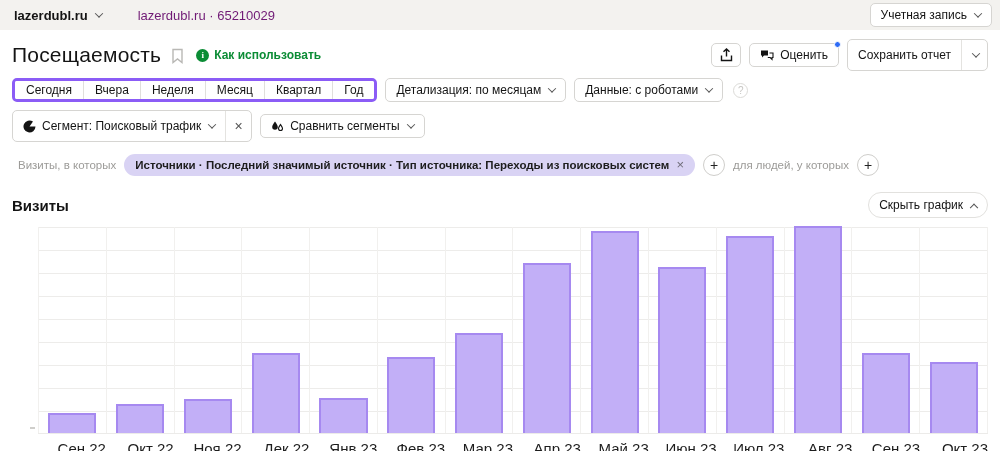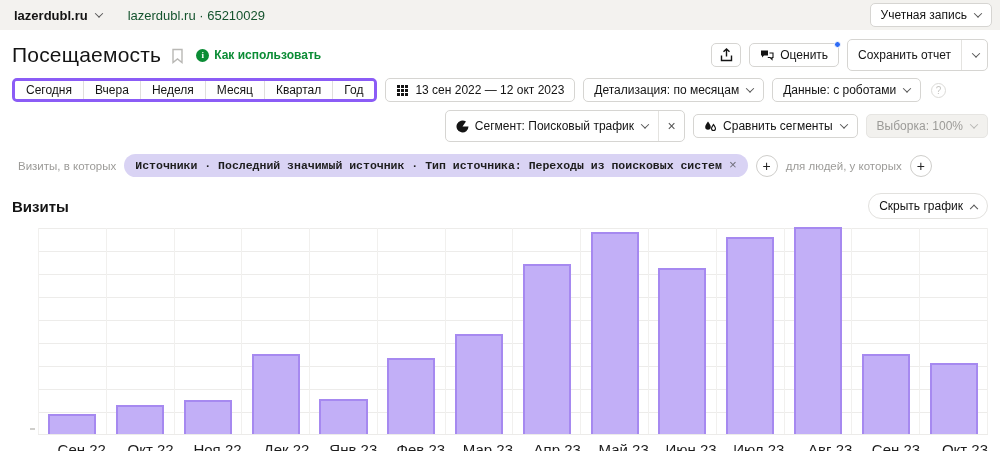--- a/index.html
+++ b/index.html
@@ -1,21 +1,21 @@
 <!DOCTYPE html>
 <html><head>
 <meta charset="utf-8">
 <style>
   * { margin:0; padding:0; box-sizing:border-box; }
   html,body { width:1000px; height:451px; background:#fff; font-family:"Liberation Sans", sans-serif; color:#141414; overflow:hidden; }
 
   
   .topbar { height:30px; background:#f3f2ef; display:flex; align-items:center; padding:0 8px 0 14px; }
   .site-switcher { display:flex; align-items:center; gap:6px; font-size:13px; font-weight:700; cursor:pointer; }
-  .counter-info { margin-left:26px; font-size:13px; color:#14532d; }
+  .counter-info { margin-left:36px; font-size:13px; color:#701a75; }
   .topbar-right { margin-left:auto; }
   .btn { display:inline-flex; align-items:center; gap:6px; background:#fff; border:1px solid #d6d5d2; border-radius:5px; font-size:12px; color:#141414; padding:0 10px; height:24px; cursor:pointer; white-space:nowrap; }
 
   
   .cv { display:inline-block; width:6px; height:6px; border-right:1.4px solid #555; border-bottom:1.4px solid #555; transform:rotate(45deg) translate(-1px,-1px); margin-left:2px; }
   .cv.up { transform:rotate(225deg) translate(-2px,-2px); }
 
   
   .content { padding:0 12px; }
 
@@ -32,28 +32,28 @@
   .split-btn { display:inline-flex; align-items:stretch; border:1px solid #d6d5d2; border-radius:5px; overflow:hidden; height:32px; background:#fff; }
   .split-main { display:flex; align-items:center; padding:0 10px; font-size:12px; cursor:pointer; }
   .split-arrow { display:flex; align-items:center; justify-content:center; width:26px; border-left:1px solid #e4e3e0; cursor:pointer; }
 
   .filter-row { display:flex; align-items:center; gap:8px; margin-top:9px; }
   .seg-group { display:inline-flex; border:3px solid #8b5cf6; border-radius:5px; overflow:hidden; height:24px; background:#fff; }
   .seg { background:#fff; border:none; border-right:1px solid #e0dfdc; font-size:12px; padding:0 11px; cursor:pointer; font-family:inherit; color:#141414; }
   .seg:last-child { border-right:none; }
   .help-circle { width:15px; height:15px; border-radius:50%; border:1px solid #dcdbd8; color:#c7c6c3; font-size:10px; display:flex; align-items:center; justify-content:center; margin-left:2px; cursor:pointer; }
 
-  .segment-row { display:flex; align-items:center; gap:8px; margin-top:8px;justify-content:flex-end; }
+  .segment-row { display:flex; align-items:center; gap:8px; margin-top:8px; }
   .btn.disabled { background:#f2f1ee; border-color:#e6e5e2; color:#9c9b98; cursor:default; }
   .btn.disabled .cv { border-color:#b8b7b4; }
   .x-section { display:flex; align-items:center; justify-content:center; width:26px; border-left:1px solid #e4e3e0; font-size:14px; color:#555; cursor:pointer; }
 
   .chips-row { display:flex; align-items:center; gap:8px; margin-top:12px;margin-left:6px; }
   .muted { font-size:11.5px; color:#9c9b98; }
-  .chip { display:inline-flex; align-items:center; gap:7px; background:#d9d3f4; border-radius:13px; padding:5px 11px; font-size:11.5px; font-weight:700; color:#1d1d1d; cursor:pointer;font-family:Liberation Mono, monospace; }
+  .chip { display:inline-flex; align-items:center; gap:7px; background:#d9d3f4; border-radius:13px; padding:5px 11px; font-size:11.5px; font-weight:700; color:#1d1d1d; cursor:pointer; }
   .chip-x { font-weight:400; color:#6f6d79; font-size:13px; line-height:10px; cursor:pointer; }
   .plus-btn { width:22px; height:22px; border-radius:50%; border:1px solid #cfcecb; background:#fff; color:#222; font-size:14px; display:flex; align-items:center; justify-content:center; cursor:pointer; }
 
   .section-row { display:flex; align-items:center; margin-top:16px; }
   .section-title { font-size:15px; font-weight:700; }
   .pill-btn { margin-left:auto; border-radius:14px; height:26px; border:1px solid #e2e1de; }
 
   
   .chart-wrap { margin-top:9px; padding-left:26px; position:relative; }
   .axis-tick { position:absolute; left:18px; bottom:28px; width:5px; height:2px; background:#cfcecb; }
@@ -126,36 +126,20 @@
   <div class="filter-row">
     <div class="seg-group">
         <button class="seg">Сегодня</button>
         <button class="seg">Вчера</button>
         <button class="seg">Неделя</button>
         <button class="seg">Месяц</button>
         <button class="seg">Квартал</button>
         <button class="seg">Год</button>
       </div>
     <button class="btn">
-      <svg width="13" height="13" viewBox="0 0 13 13">
-        <g fill="#141414">
-            <rect x="1" y="1" width="3" height="3"></rect>
-            <rect x="5" y="1" width="3" height="3"></rect>
-            <rect x="9" y="1" width="3" height="3"></rect>
-            <rect x="1" y="5" width="3" height="3"></rect>
-            <rect x="5" y="5" width="3" height="3"></rect>
-            <rect x="9" y="5" width="3" height="3"></rect>
-            <rect x="1" y="9" width="3" height="3"></rect>
-            <rect x="5" y="9" width="3" height="3"></rect>
-            <rect x="9" y="9" width="3" height="3"></rect>
-          </g>
-      </svg>
-      <span>13 сен 2022 — 12 окт 2023</span>
-    </button>
-    <button class="btn">
       <span>Детализация: по месяцам</span>
       <span class="cv"></span>
     </button>
     <button class="btn">
       <span>Данные: с роботами</span>
       <span class="cv"></span>
     </button>
     <span class="help-circle">?</span>
   </div>
 
@@ -169,24 +153,20 @@
         <span class="cv"></span>
       </span>
       <span class="x-section">×</span>
     </div>
     <button class="btn">
       <svg width="13" height="13" viewBox="0 0 13 13">
           <path d="M4 1.5C5.5 3.8 6.8 5.4 6.8 7A2.8 2.8 0 1 1 1.2 7C1.2 5.4 2.5 3.8 4 1.5z" fill="#141414"></path>
           <path d="M9.5 4.5c1.1 1.7 2 2.8 2 4a2 2 0 1 1-4 0c0-1.2.9-2.3 2-4z" fill="none" stroke="#141414" stroke-width="1.1"></path>
         </svg>
       <span>Сравнить сегменты</span>
-      <span class="cv"></span>
-    </button>
-    <button class="btn disabled">
-      <span>Выборка: 100%</span>
       <span class="cv"></span>
     </button>
   </div>
 
   <div class="chips-row">
     <span class="muted">Визиты, в которых</span>
     <span class="chip">
       <span>Источники · Последний значимый источник · Тип источника: Переходы из поисковых систем</span>
       <span class="chip-x">×</span>
     </span>

